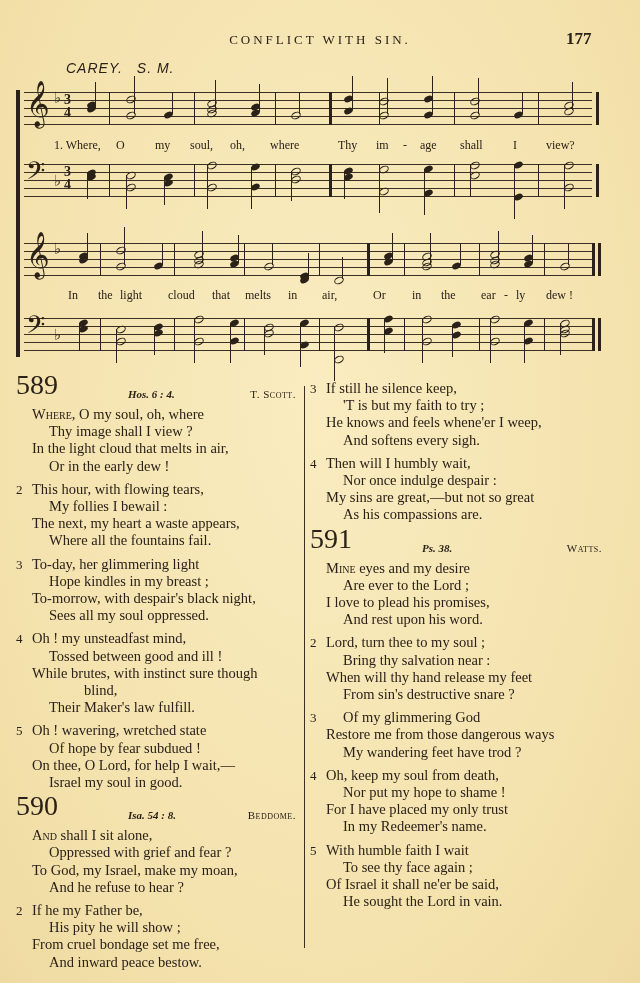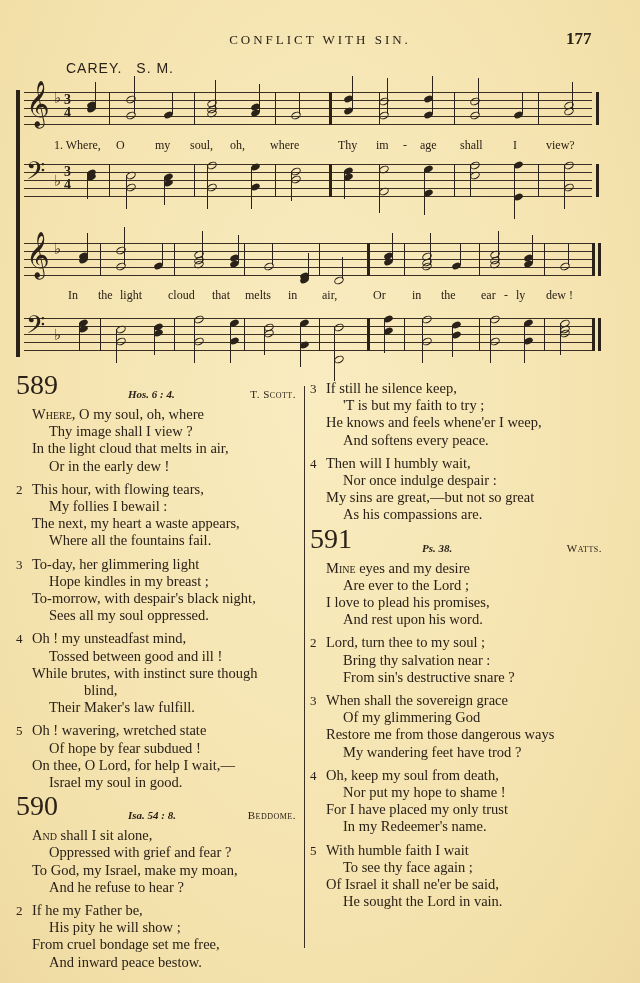--- a/index.html
+++ b/index.html
@@ -6,21 +6,21 @@
   body {
     width:640px; height:983px; overflow:hidden; position:relative;
     background:#f6e6b4;
     background-image: radial-gradient(ellipse at 50% 40%, #f9ecc0 0%, #f4e2ad 70%, #eedaa1 100%);
     color:#2a2118;
     font-family:"Liberation Serif","DejaVu Serif",serif;
   }
   .abs { position:absolute; }
   .running-head { top:32px; left:0; width:640px; text-align:center; font-size:13px; letter-spacing:3px; }
   .page-num { top:29px; left:566px; font-size:17px; font-weight:bold; }
-  .tune-name { top:60px; left:66px; font-family:"Liberation Sans","DejaVu Sans",sans-serif; font-size:14px; letter-spacing:1px; }
+  .tune-name { top:60px; left:66px; font-family:"Liberation Sans","DejaVu Sans",sans-serif; font-size:14px; letter-spacing:1px;font-style:italic; }
   .tune-name span { margin-right:14px; }
 
   .system { position:absolute; left:16px; width:576px; }
   .brace { position:absolute; left:0; top:0; width:4px; background:#2a2118; }
   .staff { position:absolute; left:8px; right:0; height:33px; }
   .staff .line { position:absolute; left:0; right:0; height:1px; background:#3a2f22; }
   .clef { position:absolute; font-family:"DejaVu Serif",serif; color:#2a2118; }
   .bar { position:absolute; top:0; width:1px; height:33px; background:#2a2118; }
   .bar.thick { width:3px; }
   .note { position:absolute; width:9px; height:6px; border-radius:50%; background:#2a2118; transform:rotate(-25deg); }
@@ -387,21 +387,21 @@
       <span class="ln i0">From cruel bondage set me free,</span>
       <span class="ln i1">And inward peace bestow.</span>
     </div>
   </div>
 <div class="col col-right" id="col-right">
     <div class="stanza">
       <span class="sn">3</span>
       <span class="ln i0">If still he silence keep,</span>
       <span class="ln i1">'T is but my faith to try ;</span>
       <span class="ln i0">He knows and feels whene'er I weep,</span>
-      <span class="ln i1">And softens every peace.</span>
+      <span class="ln i1">And softens every sigh.</span>
     </div>
     <div class="stanza">
       <span class="sn">4</span>
       <span class="ln i0">Then will I humbly wait,</span>
       <span class="ln i1">Nor once indulge despair :</span>
       <span class="ln i0">My sins are great,—but not so great</span>
       <span class="ln i1">As his compassions are.</span>
     </div>
     <div style="height:4px"></div>
     <div class="hymn-head">
@@ -412,25 +412,25 @@
     <div class="stanza">
       <span class="ln i0"><span class="sc">Mine</span> eyes and my desire</span>
       <span class="ln i1">Are ever to the Lord ;</span>
       <span class="ln i0">I love to plead his promises,</span>
       <span class="ln i1">And rest upon his word.</span>
     </div>
     <div class="stanza">
       <span class="sn">2</span>
       <span class="ln i0">Lord, turn thee to my soul ;</span>
       <span class="ln i1">Bring thy salvation near :</span>
+      <span class="ln i0">When will thy hand release my feet</span>
       <span class="ln i1">From sin's destructive snare ?</span>
     </div>
     <div class="stanza">
       <span class="sn">3</span>
-      <span class="ln i0">When shall the sovereign grace</span>
       <span class="ln i1">Of my glimmering God</span>
       <span class="ln i0">Restore me from those dangerous ways</span>
       <span class="ln i1">My wandering feet have trod ?</span>
     </div>
     <div class="stanza">
       <span class="sn">4</span>
       <span class="ln i0">Oh, keep my soul from death,</span>
       <span class="ln i1">Nor put my hope to shame !</span>
       <span class="ln i0">For I have placed my only trust</span>
       <span class="ln i1">In my Redeemer's name.</span>

